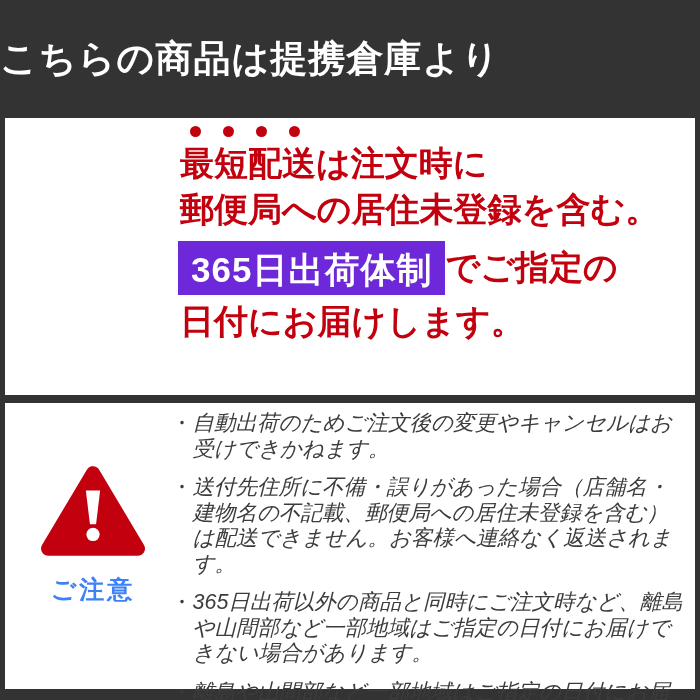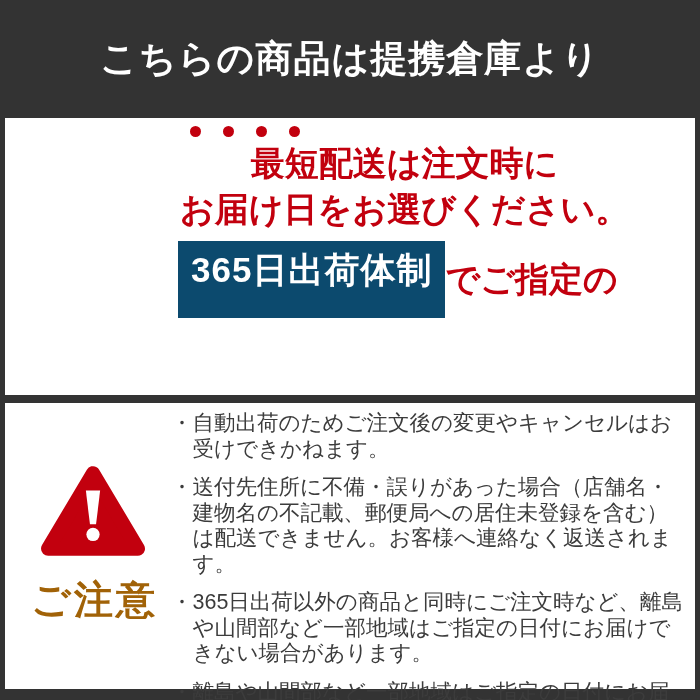--- a/index.html
+++ b/index.html
@@ -1,53 +1,53 @@
 <!DOCTYPE html>
 <html><head>
 <meta charset="utf-8">
 <style>
   html,body{margin:0;padding:0;background:#333333;}
   body{font-family:"Liberation Sans","DejaVu Sans",sans-serif;}
   .stage{position:relative;width:700px;height:700px;background:#333333;overflow:hidden;}
 
   
   .header{position:absolute;top:0;left:0;width:700px;height:118px;
-          display:flex;flex-direction:column;justify-content:center;align-items:center;}
+          display:flex;flex-direction:column;justify-content:center;align-items:flex-start;}
   .header .hline{color:#ffffff;font-size:37px;font-weight:bold;line-height:48px;
                  letter-spacing:1px;white-space:nowrap;}
 
   
   .panel{position:absolute;left:5px;width:690px;background:#ffffff;}
   .panel.shipping{top:118px;height:277px;}
   .panel.caution{top:403px;height:286px;}
 
   
   .truck-block{position:absolute;left:12px;top:58px;width:152px;text-align:center;}
   .truck-label{color:#c2000e;font-size:25px;font-weight:bold;margin-top:2px;white-space:nowrap;}
 
   .ship-content{position:absolute;left:175px;top:8px;}
   .dots{display:flex;gap:22px;margin-left:10px;margin-bottom:1px;height:13px;}
   .dot{width:11px;height:11px;border-radius:50%;background:#c2000e;}
-  .red-line{color:#c2000e;font-size:34px;font-weight:bold;line-height:46px;white-space:nowrap;text-align:center;}
+  .red-line{color:#c2000e;font-size:34px;font-weight:bold;line-height:46px;white-space:nowrap;}
   .box-line{display:flex;align-items:center;margin:9px 0 3px -2px;}
-  .highlight-box{background:#0c4a6e;color:#ffffff;font-size:35px;font-weight:bold;
-                 padding:6px 13px 24px;letter-spacing:1px;white-space:nowrap;}
+  .highlight-box{background:#6d28d9;color:#ffffff;font-size:35px;font-weight:bold;
+                 padding:6px 13px 1px;letter-spacing:1px;white-space:nowrap;}
   .suffix{color:#c2000e;font-size:34px;font-weight:bold;white-space:nowrap;}
   .note{position:absolute;bottom:9px;left:0;width:100%;text-align:center;
         color:#3c3c3c;font-size:21px;font-weight:500;white-space:nowrap;}
 
   
   .caution-block{position:absolute;left:26px;top:60px;width:124px;text-align:center;}
-  .caution-label{color:#a16207;font-size:39px;font-weight:bold;letter-spacing:3px;
-                 margin-top:10px;white-space:nowrap;text-align:right;}
+  .caution-label{color:#3b82f6;font-size:25px;font-weight:bold;letter-spacing:3px;
+                 margin-top:10px;white-space:nowrap;}
   .bullets{position:absolute;left:166px;top:8px;right:8px;
            display:flex;flex-direction:column;gap:13px;list-style:none;margin:0;padding:0;}
   .bullet{display:flex;color:#3c3c3c;font-size:21.5px;line-height:25.5px;font-weight:500;}
   .bullet .marker{flex:0 0 17px;}
-  .bullet .btext{flex:1;}
+  .bullet .btext{flex:1;font-style:italic;}
 </style>
 </head>
 <body>
 
 <div class="stage">
 
   <div class="header">
     <div class="hline">こちらの商品は提携倉庫より</div>
   </div>
 
@@ -55,25 +55,26 @@
 
 
     <div class="ship-content">
       <div class="dots">
         <span class="dot"></span>
         <span class="dot"></span>
         <span class="dot"></span>
         <span class="dot"></span>
       </div>
       <div class="red-line">最短配送は注文時に</div>
-      <div class="red-line">お届け日をお選びください。</div>
+      <div class="red-line">郵便局への居住未登録を含む。</div>
       <div class="box-line">
         <span class="highlight-box">365日出荷体制</span>
         <span class="suffix">でご指定の</span>
       </div>
+      <div class="red-line">日付にお届けします。</div>
     </div>
 
   </div>
 
   <div class="panel caution">
 
     <div class="caution-block">
       <span>
         <svg width="106" height="96" viewBox="0 0 104 94" xmlns="http://www.w3.org/2000/svg">
           <path d="M52 10 L96 84 L8 84 Z" fill="#c2000e" stroke="#c2000e" stroke-width="14" stroke-linejoin="round"></path>

